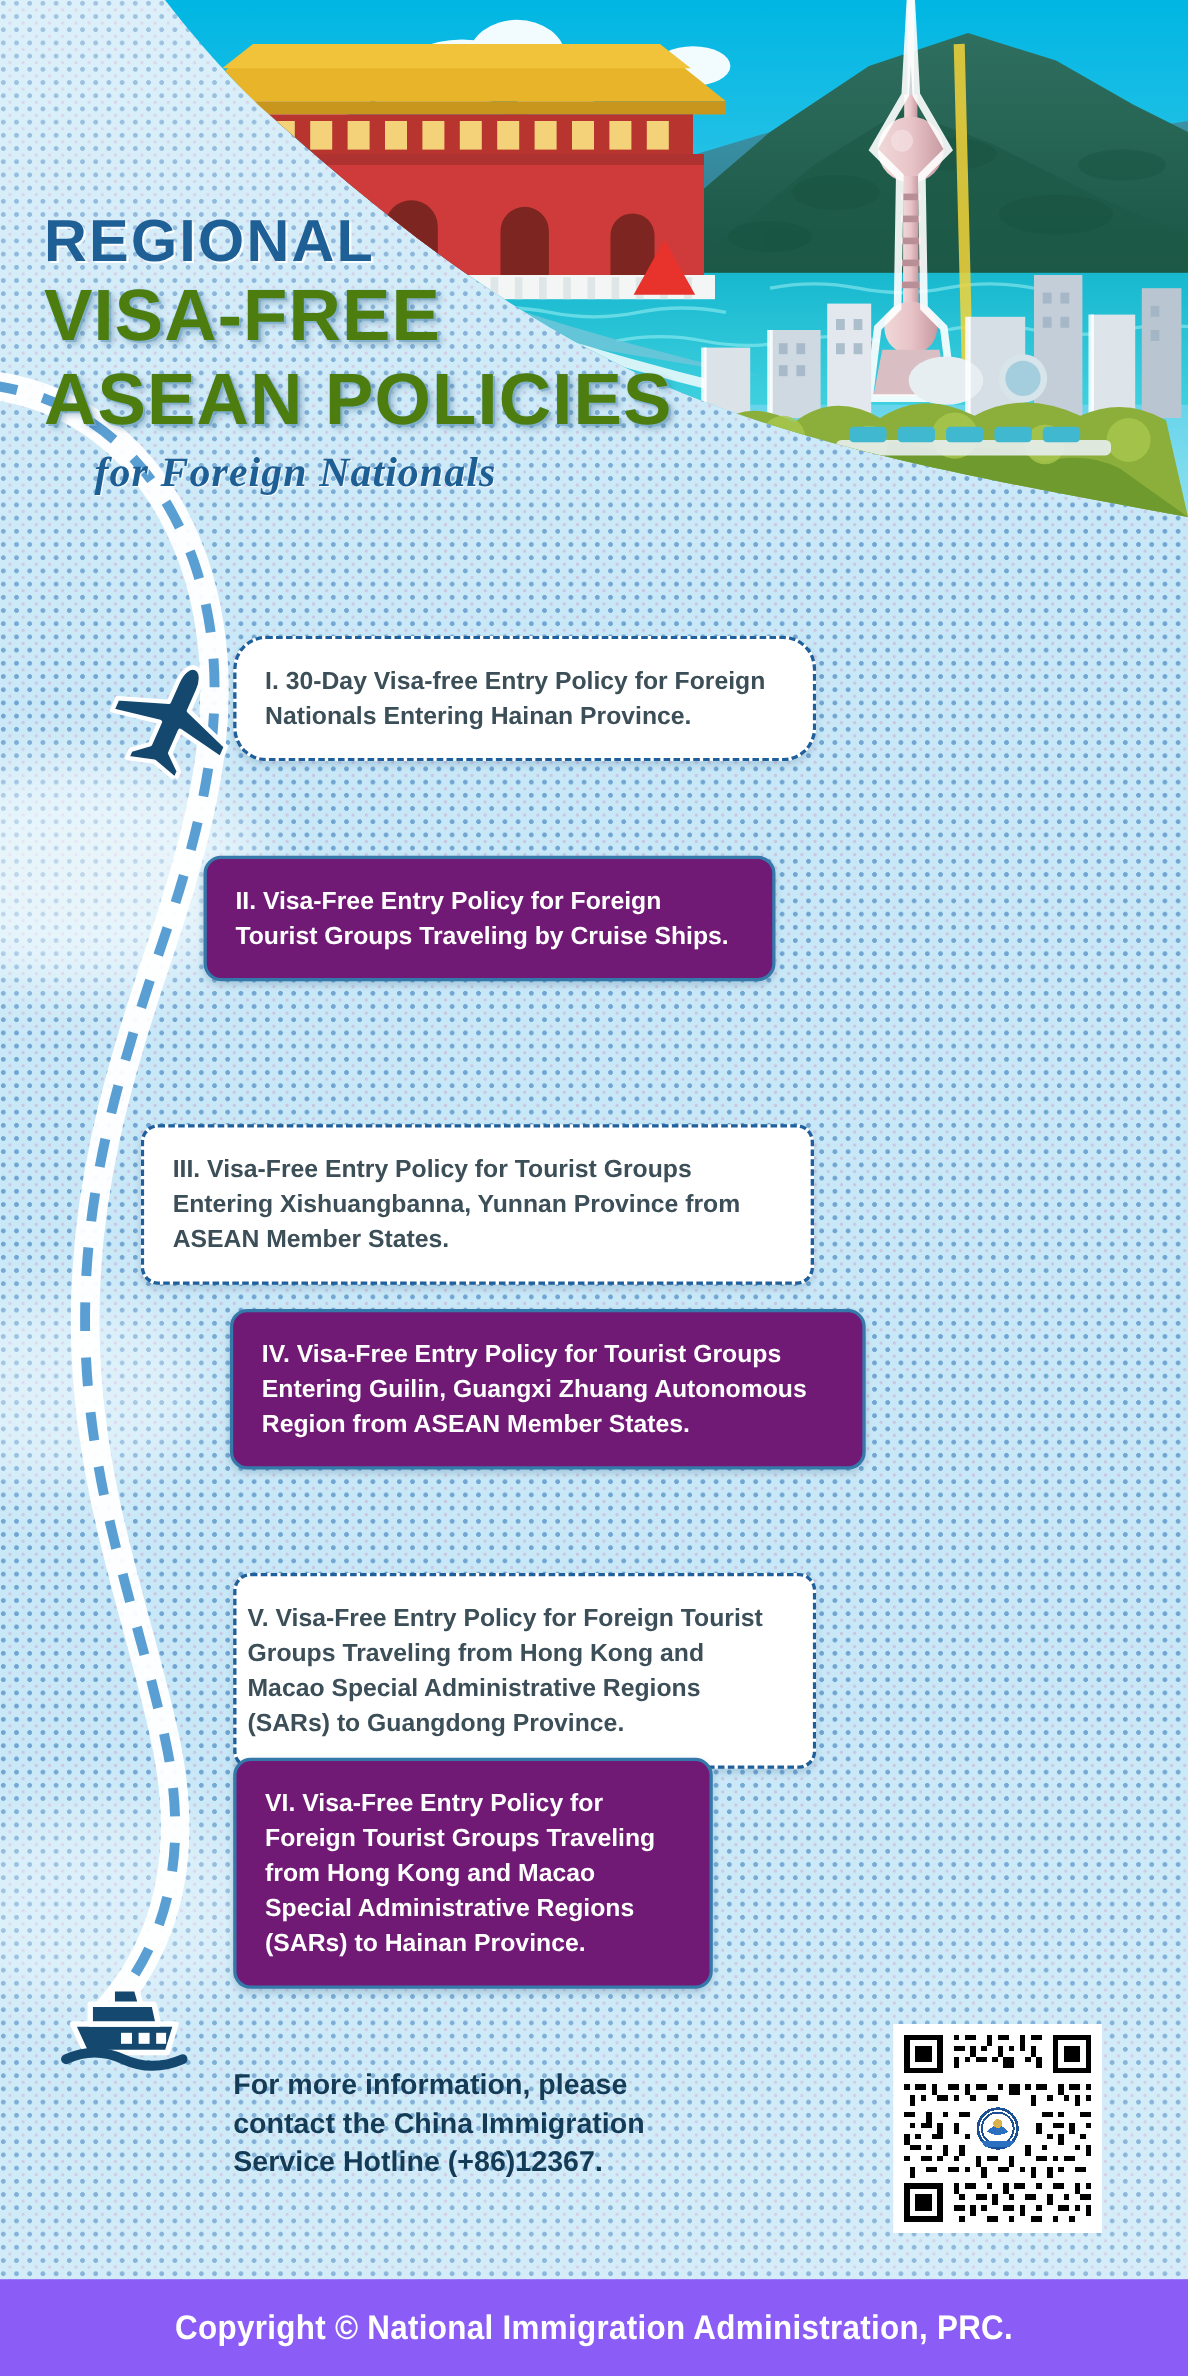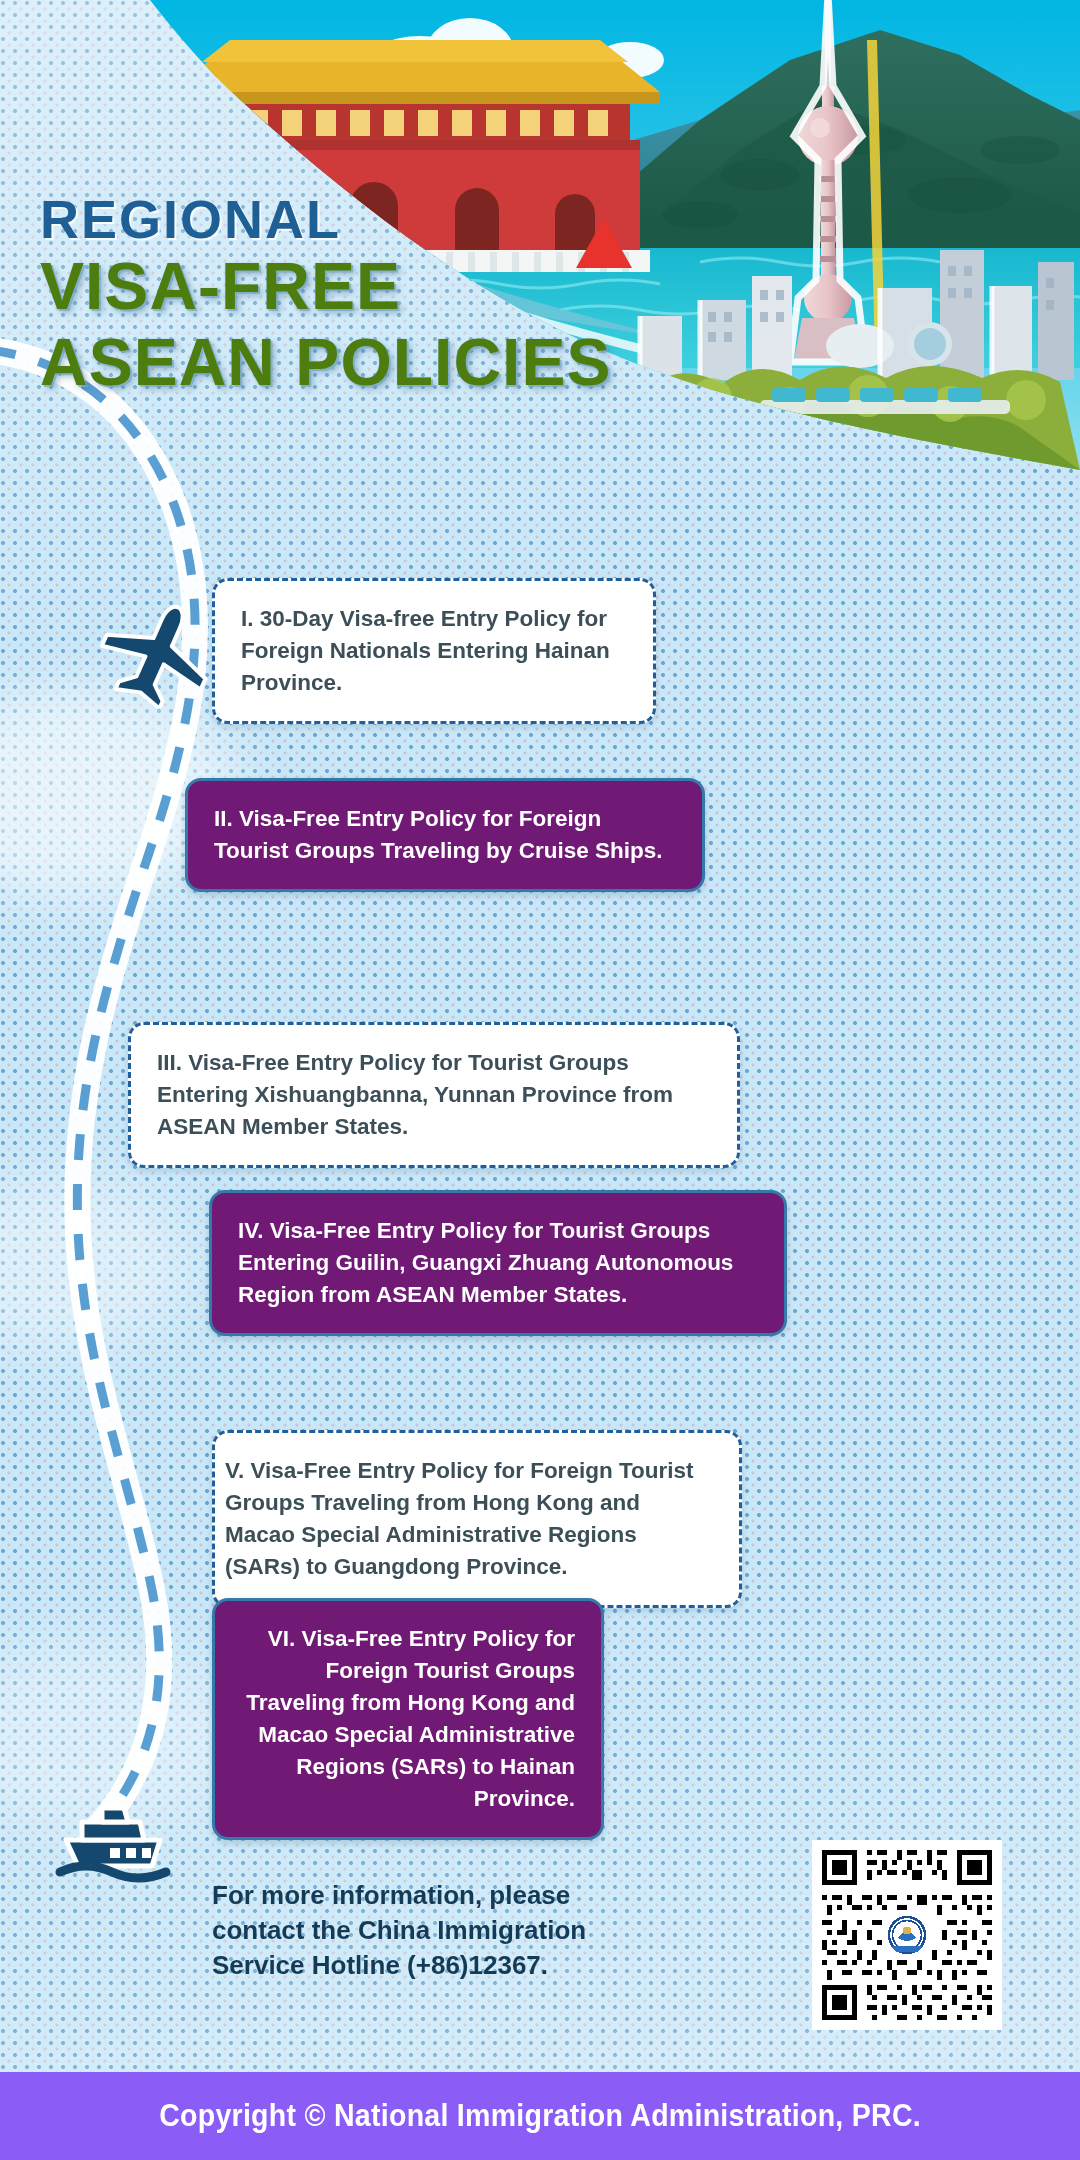--- a/index.html
+++ b/index.html
@@ -64,26 +64,26 @@
   .card.light{
     background:#ffffff;color:#3c4f58;
     border:3px dashed #1f5f9b;
     box-shadow:0 3px 7px rgba(30,80,120,.18);
   }
   .card.dark{
     background:#701a75;color:#ffffff;border:3px solid #3579ab;
     box-shadow:0 3px 7px rgba(30,80,120,.22);
   }
 
-  #card1{left:212px;top:578px;width:444px;}
+  #card1{left:212px;top:578px;width:530px;border-radius:30px;}
   #card2{left:185px;top:778px;width:520px;}
   #card3{left:128px;top:1022px;width:612px;}
   #card4{left:182px;top:1190px;width:578px;margin-left:27px;}
   #card5{left:212px;top:1430px;width:530px;padding-left:10px;}
-  #card6{left:212px;top:1598px;width:392px;text-align:right;}
+  #card6{left:212px;top:1598px;width:436px;}
 
   
   .contact{
     position:absolute;left:212px;top:1878px;width:390px;z-index:5;
     font-size:26px;font-weight:bold;line-height:1.35;color:#143b56;
   }
   .qr{position:absolute;left:812px;top:1840px;width:190px;height:190px;z-index:5;}
   .qr svg{display:block;}
 
   
@@ -352,20 +352,21 @@
     <rect x="94" y="56" width="9" height="10"></rect>
   </g>
   <path d="M12,80 q26,-12 52,0 t54,0" fill="none" stroke="#14486f" stroke-width="9" stroke-linecap="round"></path>
 </svg>
 </div>
 
 <div class="title-wrap">
   <div class="t-regional">REGIONAL</div>
   <div class="t-big">VISA-FREE</div>
   <div class="t-big">ASEAN POLICIES</div>
+  <div class="t-script">for Foreign Nationals</div>
 </div>
 
 <div class="card light" id="card1">I. 30-Day Visa-free Entry Policy for Foreign Nationals Entering Hainan Province.</div>
 <div class="card dark" id="card2">II. Visa-Free Entry Policy for Foreign Tourist Groups Traveling by Cruise Ships.</div>
 <div class="card light" id="card3">III. Visa-Free Entry Policy for Tourist Groups Entering Xishuangbanna, Yunnan Province from ASEAN Member States.</div>
 <div class="card dark" id="card4">IV. Visa-Free Entry Policy for Tourist Groups Entering Guilin, Guangxi Zhuang Autonomous Region from ASEAN Member States.</div>
 <div class="card light" id="card5">V. Visa-Free Entry Policy for Foreign Tourist Groups Traveling from Hong Kong and Macao Special Administrative Regions (SARs) to Guangdong Province.</div>
 <div class="card dark" id="card6">VI. Visa-Free Entry Policy for Foreign Tourist Groups Traveling from Hong Kong and Macao Special Administrative Regions (SARs) to Hainan Province.</div>
 
 <div class="contact">For more information, please contact the China Immigration Service Hotline (+86)12367.</div>

